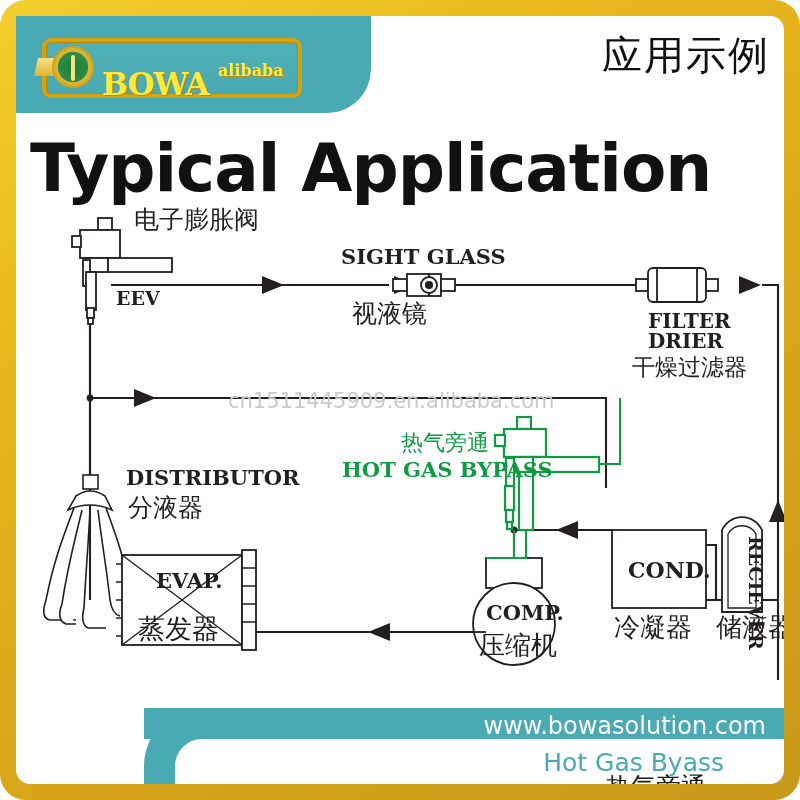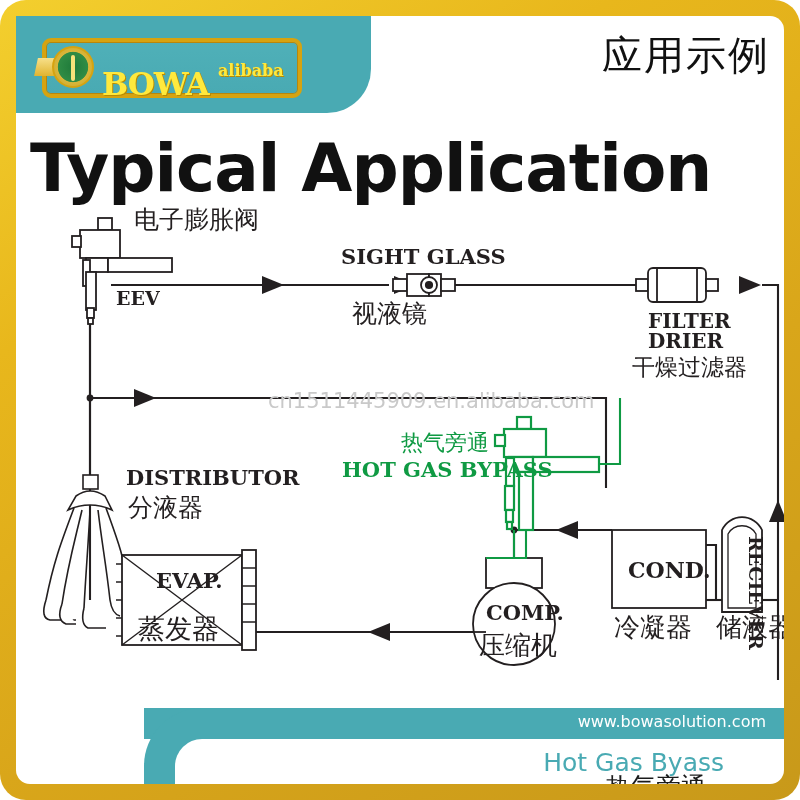--- a/index.html
+++ b/index.html
@@ -36,30 +36,30 @@
             font-family:"DejaVu Serif",serif;font-size:40px;color:#111;letter-spacing:2px;}
   .title-en{position:absolute;left:30px;top:130px;width:745px;text-align:left;
             font-family:"DejaVu Sans",sans-serif;font-weight:bold;font-size:66px;color:#111;
             letter-spacing:-1px;}
 
   
   #diagram{position:absolute;left:16px;top:200px;width:768px;height:500px;}
 
   
   .watermark{position:absolute;left:228px;top:389px;font-family:"DejaVu Sans",sans-serif;
-             font-size:21px;color:#c9c9c9;letter-spacing:0px;white-space:nowrap;margin-left:40px;}
+             font-size:21px;color:#c9c9c9;letter-spacing:0px;white-space:nowrap;}
 
   
   .footer-band{position:absolute;left:16px;bottom:16px;width:768px;height:84px;overflow:hidden;}
   .footer-teal{position:absolute;right:0;top:8px;width:640px;height:31px;background:#49aab3;}
   .footer-hook{position:absolute;left:128px;top:8px;width:140px;height:76px;
                border-left:31px solid #49aab3;border-top:31px solid #49aab3;
                border-top-left-radius:58px;box-sizing:border-box;background:transparent;}
   .footer-url{position:absolute;right:18px;top:12px;font-family:"DejaVu Sans",sans-serif;
-              font-size:16px;color:#ffffff;}
+              font-size:24px;color:#ffffff;}
   .footer-en{position:absolute;right:60px;top:48px;font-family:"DejaVu Sans",sans-serif;
              font-size:25px;color:#49aab3;}
   .footer-cn{position:absolute;right:78px;top:70px;font-family:"DejaVu Serif",serif;
              font-size:25px;color:#1a1a1a;}
 
   text{fill:#231f20;}
   .lbl-en{font-family:"DejaVu Serif",serif;font-weight:bold;}
   .lbl-cn{font-family:"DejaVu Serif",serif;}
   .grn{fill:#0f9a43;}
 </style>

